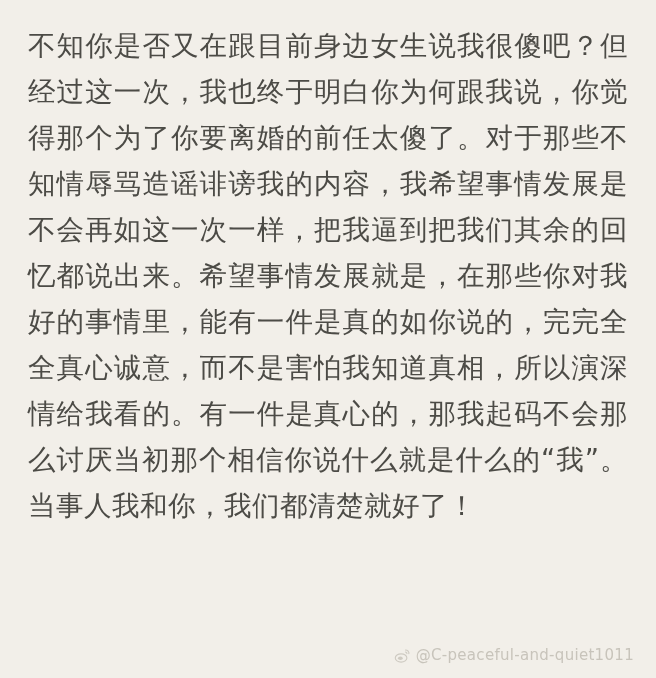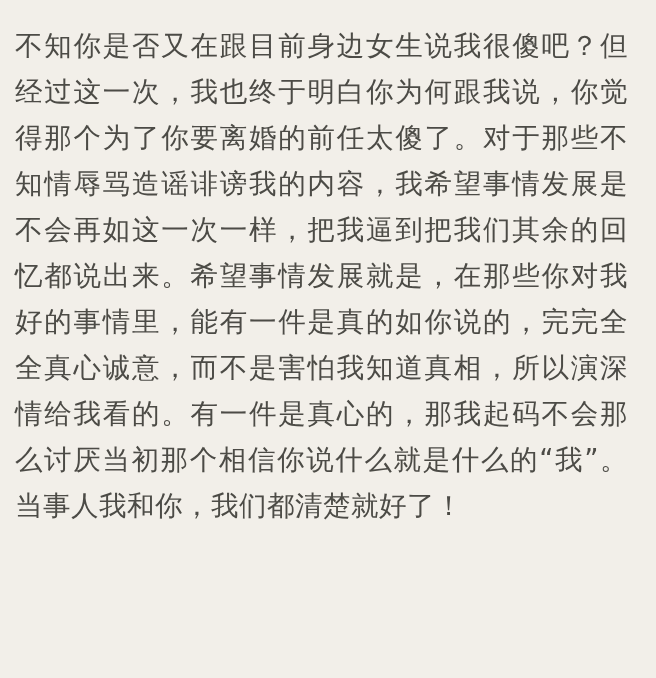--- a/index.html
+++ b/index.html
@@ -16,21 +16,21 @@
   .page {
     position: relative;
     width: 656px;
     height: 678px;
     background: #f2efe9;
     box-sizing: border-box;
   }
   .text-block {
     position: absolute;
     top: 22px;
-    left: 15px;
+    left: 28px;
     right: 28px;
     color: #4c4b46;
     font-size: 27.5px;
     line-height: 46px;
     letter-spacing: 0.5px;
     text-align: justify;
     text-justify: inter-character;
     white-space: pre-wrap;
     font-family: "DejaVu Sans", "Liberation Sans", sans-serif;
   }
@@ -56,14 +56,25 @@
     white-space: nowrap;
   }
 </style>
 </head>
 <body>
 
 <div class="page">
 
   <div class="text-block">不知你是否又在跟目前身边女生说我很傻吧？但经过这一次，我也终于明白你为何跟我说，你觉得那个为了你要离婚的前任太傻了。对于那些不知情辱骂造谣诽谤我的内容，我希望事情发展是不会再如这一次一样，把我逼到把我们其余的回忆都说出来。希望事情发展就是，在那些你对我好的事情里，能有一件是真的如你说的，完完全全真心诚意，而不是害怕我知道真相，所以演深情给我看的。有一件是真心的，那我起码不会那么讨厌当初那个相信你说什么就是什么的“我”。当事人我和你，我们都清楚就好了！</div>
 
+  <div class="watermark">
+    <span class="weibo-icon-wrap">
+      <svg class="weibo-icon" viewBox="0 0 24 24" aria-hidden="true">
+        <ellipse cx="10" cy="15.5" rx="8.2" ry="5.8" fill="none" stroke="#c8c4bb" stroke-width="1.6"></ellipse>
+        <ellipse cx="9" cy="15.8" rx="3.4" ry="2.5" fill="#c8c4bb"></ellipse>
+        <path d="M16.3 4.2c2.9 0 5.2 2.4 4.7 5.2" fill="none" stroke="#c8c4bb" stroke-width="1.6" stroke-linecap="round"></path>
+        <path d="M16.1 7.1c1.3 0 2.3 1.1 2.1 2.3" fill="none" stroke="#c8c4bb" stroke-width="1.6" stroke-linecap="round"></path>
+      </svg>
+    </span>
+    <span class="watermark-handle">@C-peaceful-and-quiet1011</span>
+  </div>
 
 </div>
 
 </body></html>

